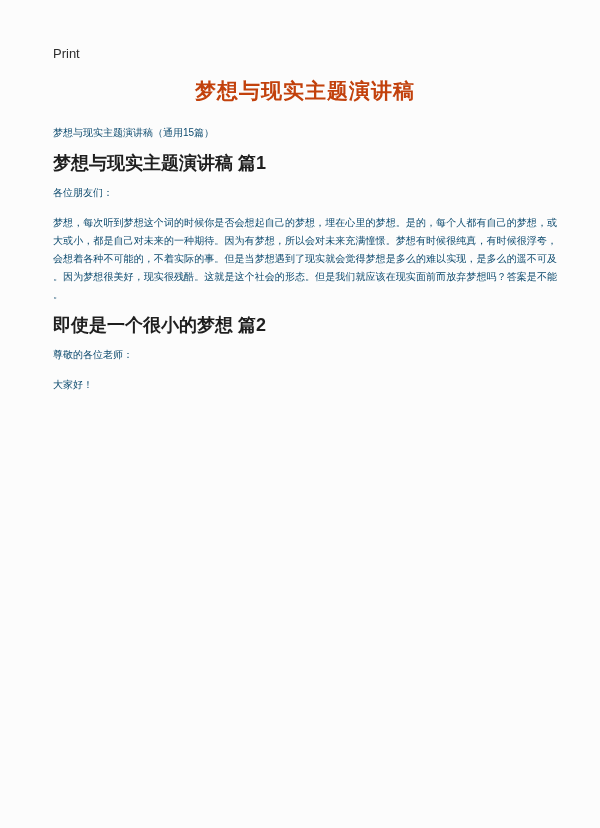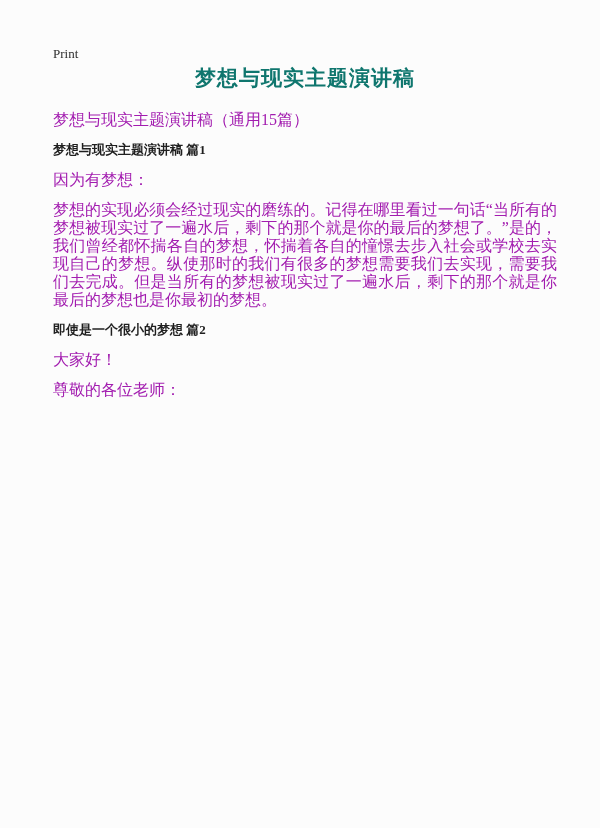--- a/index.html
+++ b/index.html
@@ -7,81 +7,81 @@
     padding: 0;
     background: #fcfcfc;
   }
   .page {
     position: relative;
     width: 600px;
     height: 828px;
     box-sizing: border-box;
     background: #fcfcfc;
     padding: 44px 43px 0 53px;
-    font-family: Liberation Serif, serif;
+    font-family: Liberation Sans, sans-serif;
     color: #303030;
     overflow: hidden;
   }
   .print-link {
     font-size: 13px;
     line-height: 18px;
     margin: 0 0 0 0;
     color: #2e2e2e;
     cursor: pointer;
     display: inline-block;
   }
   .doc-title {
     font-size: 21px;
     line-height: 24px;
     font-weight: 700;
     text-align: center;
-    color: #0f766e;
-    margin: 3px 0 21px 0;
+    color: #c2410c;
+    margin: 16px 0 21px 0;
     letter-spacing: 1px;
   }
   .line, .para {
-    font-size: 16px;
+    font-size: 10px;
     line-height: 18px;
     margin: 0 0 12px 0;
-    color: #a21caf;
+    color: #0c4a6e;
   }
   .para {
     word-break: break-all;
     line-break: anywhere;
     text-align: justify;
   }
   .sec-heading {
-    font-size: 13px;
+    font-size: 18px;
     line-height: 18px;
     font-weight: 700;
     color: #1f1f1f;
     margin: 1px 0 12px 0;
   }
 </style>
 </head>
 <body>
 
 <div class="page">
 
   <span class="print-link">Print</span>
 
   <h1 class="doc-title">梦想与现实主题演讲稿</h1>
 
   <p class="line">梦想与现实主题演讲稿（通用15篇）</p>
 
   <h2 class="sec-heading">梦想与现实主题演讲稿 篇1</h2>
 
-  <p class="line">因为有梦想：</p>
+  <p class="line">各位朋友们：</p>
 
 
+  <p class="para">梦想，每次听到梦想这个词的时候你是否会想起自己的梦想，埋在心里的梦想。是的，每个人都有自己的梦想，或大或小，都是自己对未来的一种期待。因为有梦想，所以会对未来充满憧憬。梦想有时候很纯真，有时候很浮夸，会想着各种不可能的，不着实际的事。但是当梦想遇到了现实就会觉得梦想是多么的难以实现，是多么的遥不可及。因为梦想很美好，现实很残酷。这就是这个社会的形态。但是我们就应该在现实面前而放弃梦想吗？答案是不能。</p>
 
 
-  <p class="para">梦想的实现必须会经过现实的磨练的。记得在哪里看过一句话“当所有的梦想被现实过了一遍水后，剩下的那个就是你的最后的梦想了。”是的，我们曾经都怀揣各自的梦想，怀揣着各自的憧憬去步入社会或学校去实现自己的梦想。纵使那时的我们有很多的梦想需要我们去实现，需要我们去完成。但是当所有的梦想被现实过了一遍水后，剩下的那个就是你最后的梦想也是你最初的梦想。</p>
 
 
 
   <h2 class="sec-heading">即使是一个很小的梦想 篇2</h2>
 
+  <p class="line">尊敬的各位老师：</p>
+
   <p class="line">大家好！</p>
-
-  <p class="line">尊敬的各位老师：</p>
 
 </div>
 
 </body></html>

